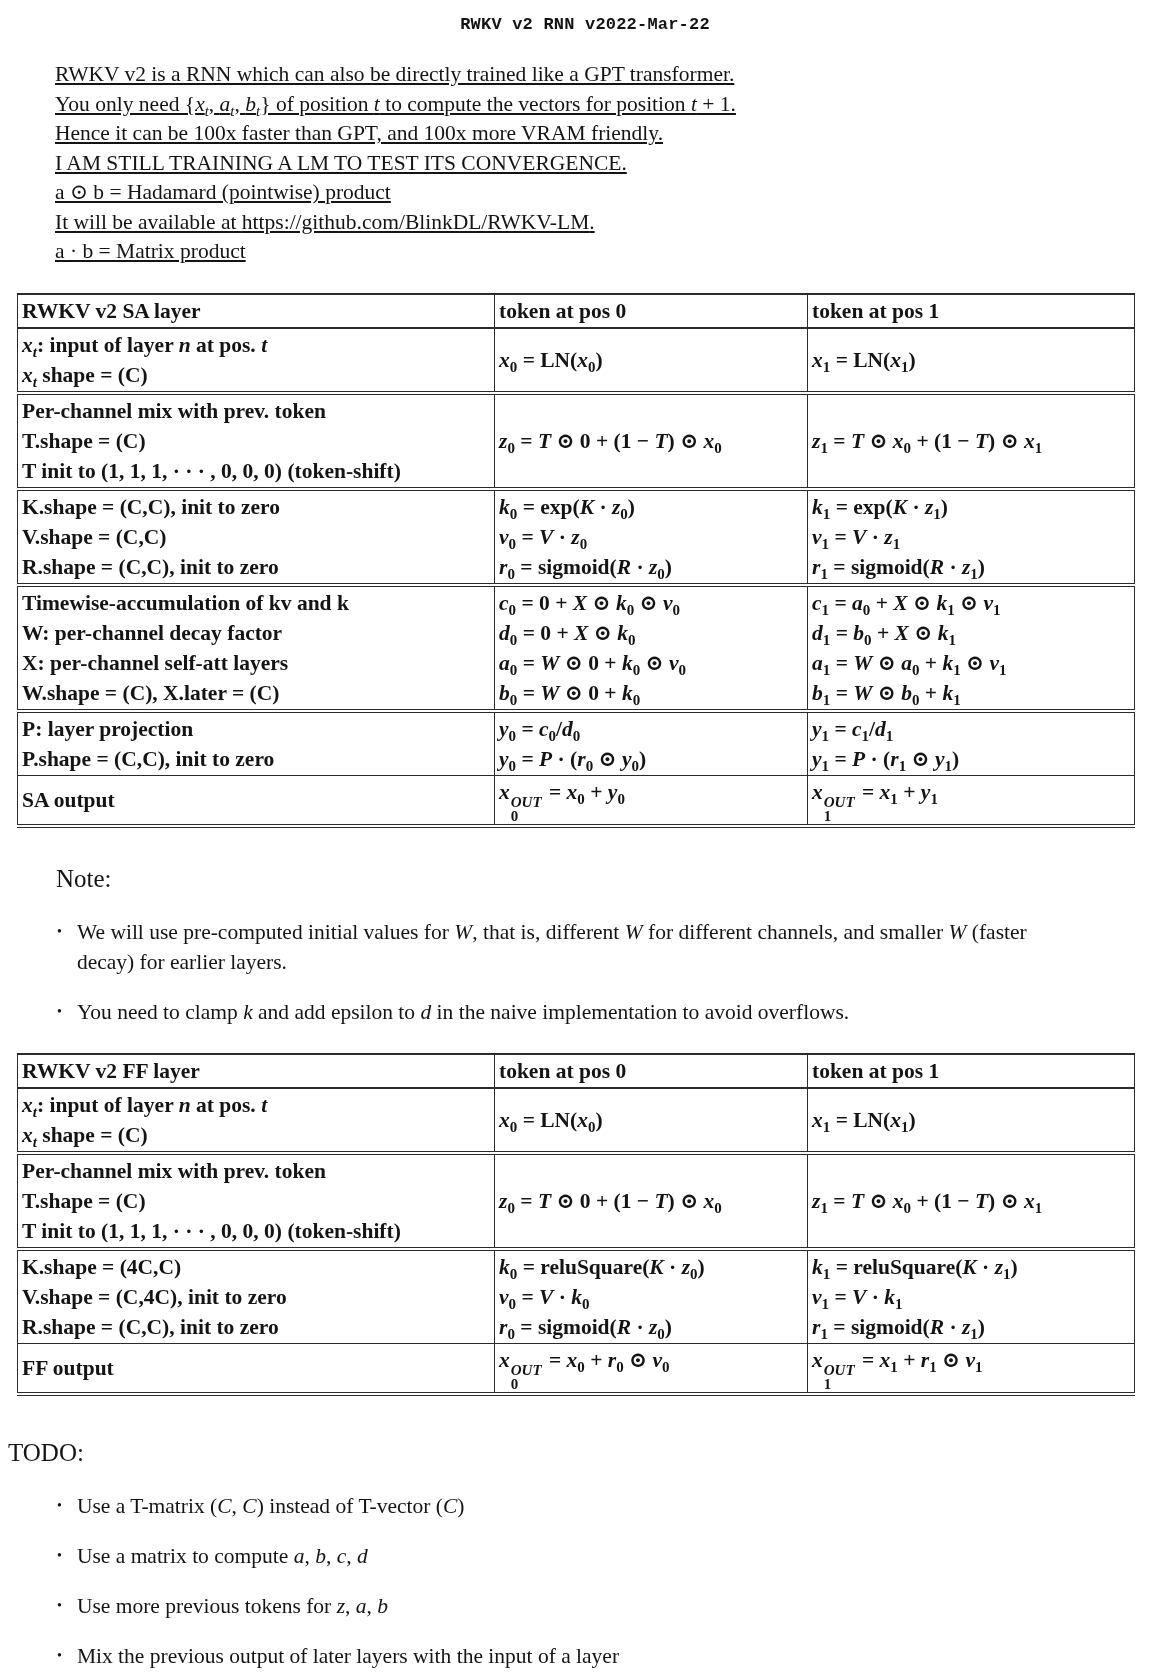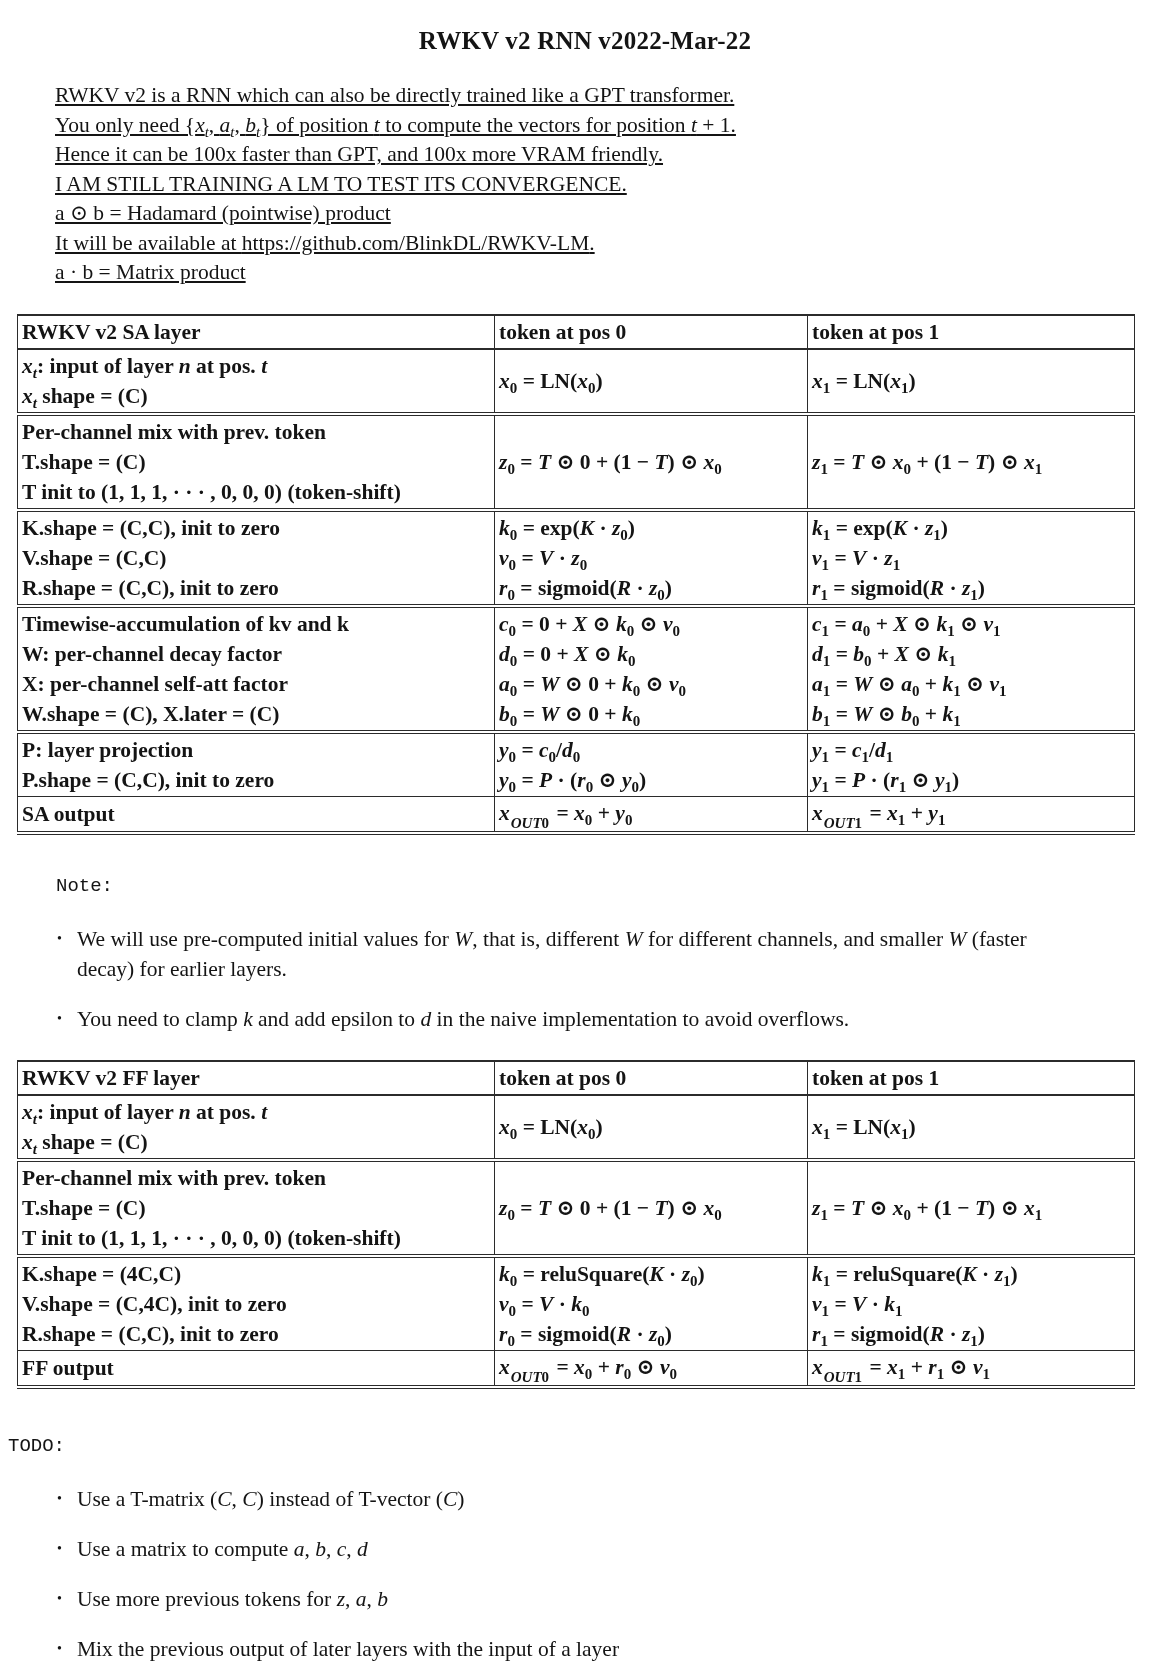--- a/index.html
+++ b/index.html
@@ -2,25 +2,26 @@
 <html><head>
 <meta charset="utf-8">
 <style>
   html,body{margin:0;padding:0;background:#ffffff;}
   body{
     width:1170px;height:1674px;overflow:hidden;
     font-family:"Liberation Serif","DejaVu Serif",serif;
     color:#141414;
   }
   .title{
-    margin:27px 0 0 0;
+    margin:15px 0 0 0;
     text-align:center;
-    font-size:25px;
+    font-size:17px;
     font-weight:bold;
     letter-spacing:.2px;
+    font-family:Liberation Mono, monospace;
   }
   .intro{margin:26px 0 0 55px;font-size:21.5px;text-decoration:underline;}
   .intro .mline{line-height:29.5px;white-space:nowrap;}
 
   table.ltx{
     border-collapse:collapse;
     margin:26px 0 0 17px;
     width:1090px;
     table-layout:fixed;
     font-size:21.5px;
@@ -32,26 +33,26 @@
     text-align:left;vertical-align:middle;
     padding:1px 4px;line-height:30px;font-weight:bold;
     border-left:1.5px solid #2b2b2b;border-right:1.5px solid #2b2b2b;
   }
   table.ltx thead th{border-top:2.5px solid #2b2b2b;border-bottom:2px solid #2b2b2b;}
   table.ltx tbody td{border-top:4px double #2b2b2b;}
   table.ltx tbody tr:first-child td{border-top:none;}
   table.ltx tbody tr:last-child td{border-top:1.5px solid #2b2b2b;border-bottom:4px double #2b2b2b;}
 
   sub{font-size:15px;line-height:0;}
-  .ss{display:inline-flex;align-items:flex-start;
+  .ss{display:inline-flex;flex-direction:column;align-items:flex-start;
       vertical-align:-8px;line-height:1;margin:0 2px 0 1px;}
   .ss .ssup{font-size:15px;line-height:14px;}
   .ss .ssub{font-size:15px;line-height:14px;}
 
-  .sec-head{margin:36px 0 0 56px;font-size:19px;line-height:30px;font-family:Liberation Mono, monospace;}
+  .sec-head{margin:36px 0 0 56px;font-size:25px;line-height:30px;}
   .sec-head.todo{margin-top:42px;margin-left:8px;}
   ul.bullets{list-style:none;margin:23px 0 0 0;padding:0 0 0 57px;font-size:21.5px;}
   ul.bullets li{display:flex;align-items:flex-start;gap:15px;margin:0 0 20px 0;line-height:30px;}
   ul.bullets .blt{font-size:14px;line-height:30px;}
   ul.bullets .btxt{max-width:1002px;}
 </style>
 </head>
 <body>
 
 <div class="page">
@@ -115,21 +116,21 @@
           <td>
             <div class="mline"><i>k</i><sub>1</sub> = exp(<i>K</i> · <i>z</i><sub>1</sub>)</div>
             <div class="mline"><i>v</i><sub>1</sub> = <i>V</i> · <i>z</i><sub>1</sub></div>
             <div class="mline"><i>r</i><sub>1</sub> = sigmoid(<i>R</i> · <i>z</i><sub>1</sub>)</div>
           </td>
         </tr>
         <tr>
           <td>
             <div class="mline">Timewise-accumulation of kv and k</div>
             <div class="mline">W: per-channel decay factor</div>
-            <div class="mline">X: per-channel self-att factor</div>
+            <div class="mline">X: per-channel self-att layers</div>
             <div class="mline">W.shape = (C), X.later = (C)</div>
           </td>
           <td>
             <div class="mline"><i>c</i><sub>0</sub> = 0 + <i>X</i> ⊙ <i>k</i><sub>0</sub> ⊙ <i>v</i><sub>0</sub></div>
             <div class="mline"><i>d</i><sub>0</sub> = 0 + <i>X</i> ⊙ <i>k</i><sub>0</sub></div>
             <div class="mline"><i>a</i><sub>0</sub> = <i>W</i> ⊙ 0 + <i>k</i><sub>0</sub> ⊙ <i>v</i><sub>0</sub></div>
             <div class="mline"><i>b</i><sub>0</sub> = <i>W</i> ⊙ 0 + <i>k</i><sub>0</sub></div>
           </td>
           <td>
             <div class="mline"><i>c</i><sub>1</sub> = <i>a</i><sub>0</sub> + <i>X</i> ⊙ <i>k</i><sub>1</sub> ⊙ <i>v</i><sub>1</sub></div>

